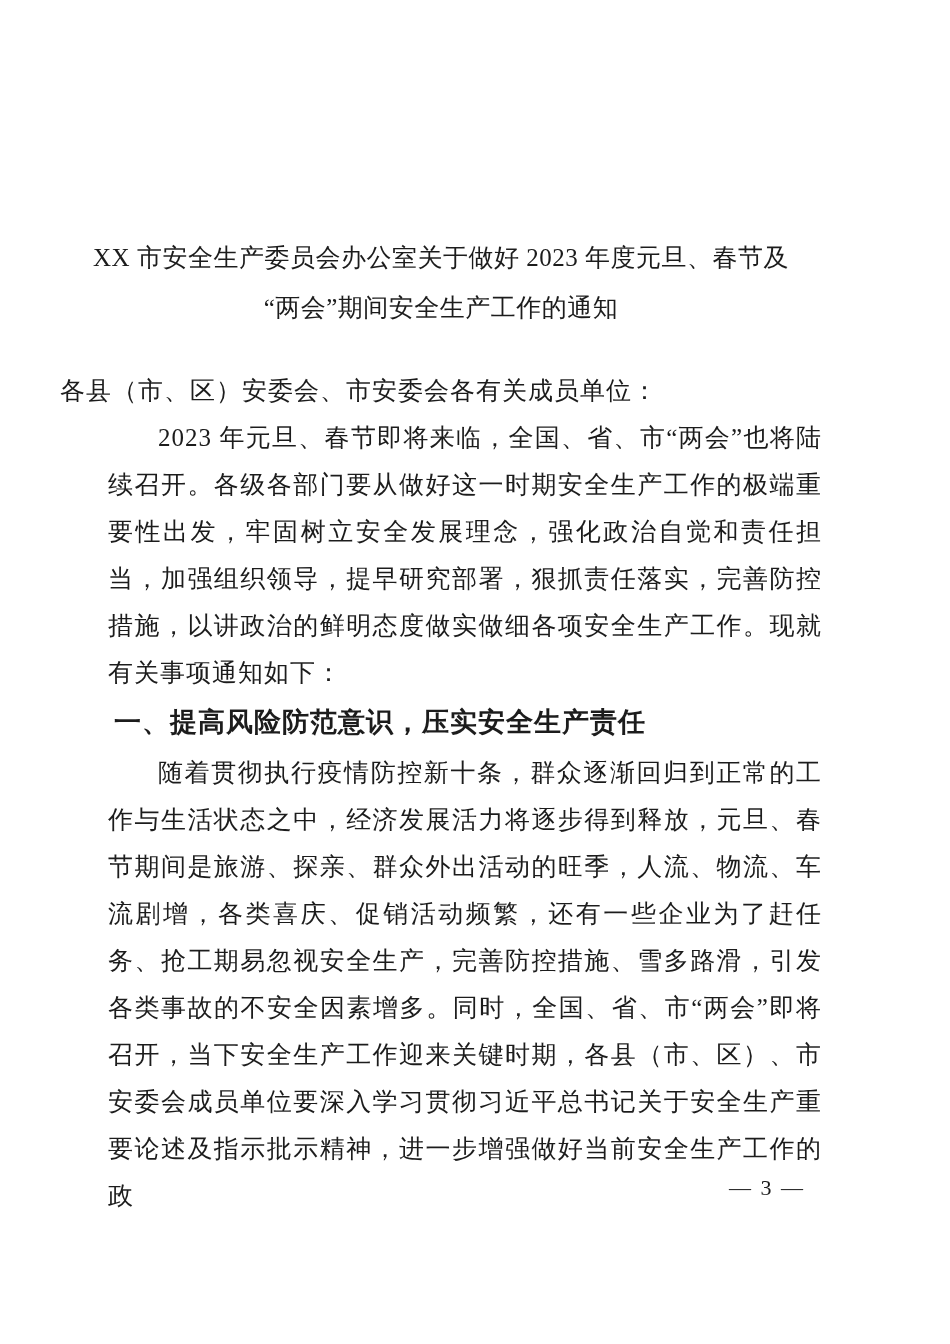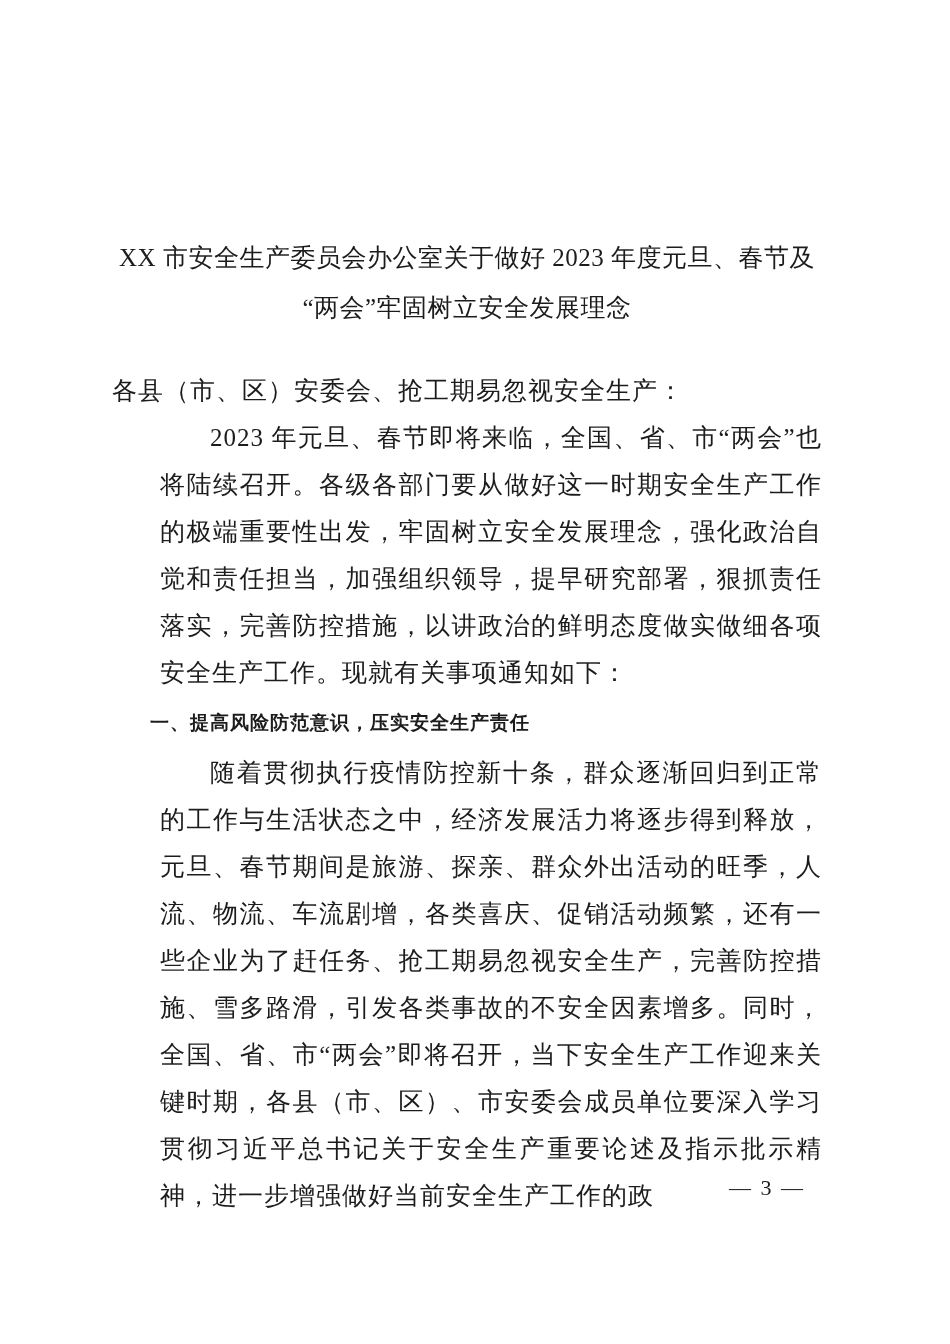--- a/index.html
+++ b/index.html
@@ -16,21 +16,21 @@
   .page {
     position: relative;
     width: 950px;
     height: 1344px;
     margin: 0 auto;
     background: #ffffff;
     overflow: hidden;
   }
 
   .content {
-    padding: 233px 128px 0 112px;
+    padding: 233px 128px 0 60px;
   }
 
   .doc-title {
     text-align: center;
     font-size: 25px;
     font-weight: 500;
     line-height: 50px;
     letter-spacing: 0.5px;
   }
 
@@ -49,21 +49,21 @@
   .para {
     font-size: 25px;
     line-height: 47px;
     letter-spacing: 1px;
     text-align: justify;
     text-indent: 2em;
     margin-left: 48px;
   }
 
   .section-heading {
-    font-size: 19px;
+    font-size: 27px;
     font-weight: 700;
     line-height: 47px;
     letter-spacing: 1px;
     text-indent: 2em;
     margin: 3px 0;
   }
 
   .page-number {
     position: absolute;
     top: 1175px;
@@ -74,24 +74,24 @@
   }
 </style>
 </head>
 <body>
 
 <div class="page">
   <div class="content">
 
     <h1 class="doc-title">
       <span class="title-line">XX 市安全生产委员会办公室关于做好 2023 年度元旦、春节及</span>
-      <span class="title-line">“两会”牢固树立安全发展理念</span>
+      <span class="title-line">“两会”期间安全生产工作的通知</span>
     </h1>
 
-    <p class="salutation">各县（市、区）安委会、抢工期易忽视安全生产：</p>
+    <p class="salutation">各县（市、区）安委会、市安委会各有关成员单位：</p>
 
     <p class="para">2023 年元旦、春节即将来临，全国、省、市“两会”也将陆续召开。各级各部门要从做好这一时期安全生产工作的极端重要性出发，牢固树立安全发展理念，强化政治自觉和责任担当，加强组织领导，提早研究部署，狠抓责任落实，完善防控措施，以讲政治的鲜明态度做实做细各项安全生产工作。现就有关事项通知如下：</p>
 
     <h2 class="section-heading">一、提高风险防范意识，压实安全生产责任</h2>
 
     <p class="para">随着贯彻执行疫情防控新十条，群众逐渐回归到正常的工作与生活状态之中，经济发展活力将逐步得到释放，元旦、春节期间是旅游、探亲、群众外出活动的旺季，人流、物流、车流剧增，各类喜庆、促销活动频繁，还有一些企业为了赶任务、抢工期易忽视安全生产，完善防控措施、雪多路滑，引发各类事故的不安全因素增多。同时，全国、省、市“两会”即将召开，当下安全生产工作迎来关键时期，各县（市、区）、市安委会成员单位要深入学习贯彻习近平总书记关于安全生产重要论述及指示批示精神，进一步增强做好当前安全生产工作的政</p>
 
   </div>
 
   <div class="page-number">— 3 —</div>

